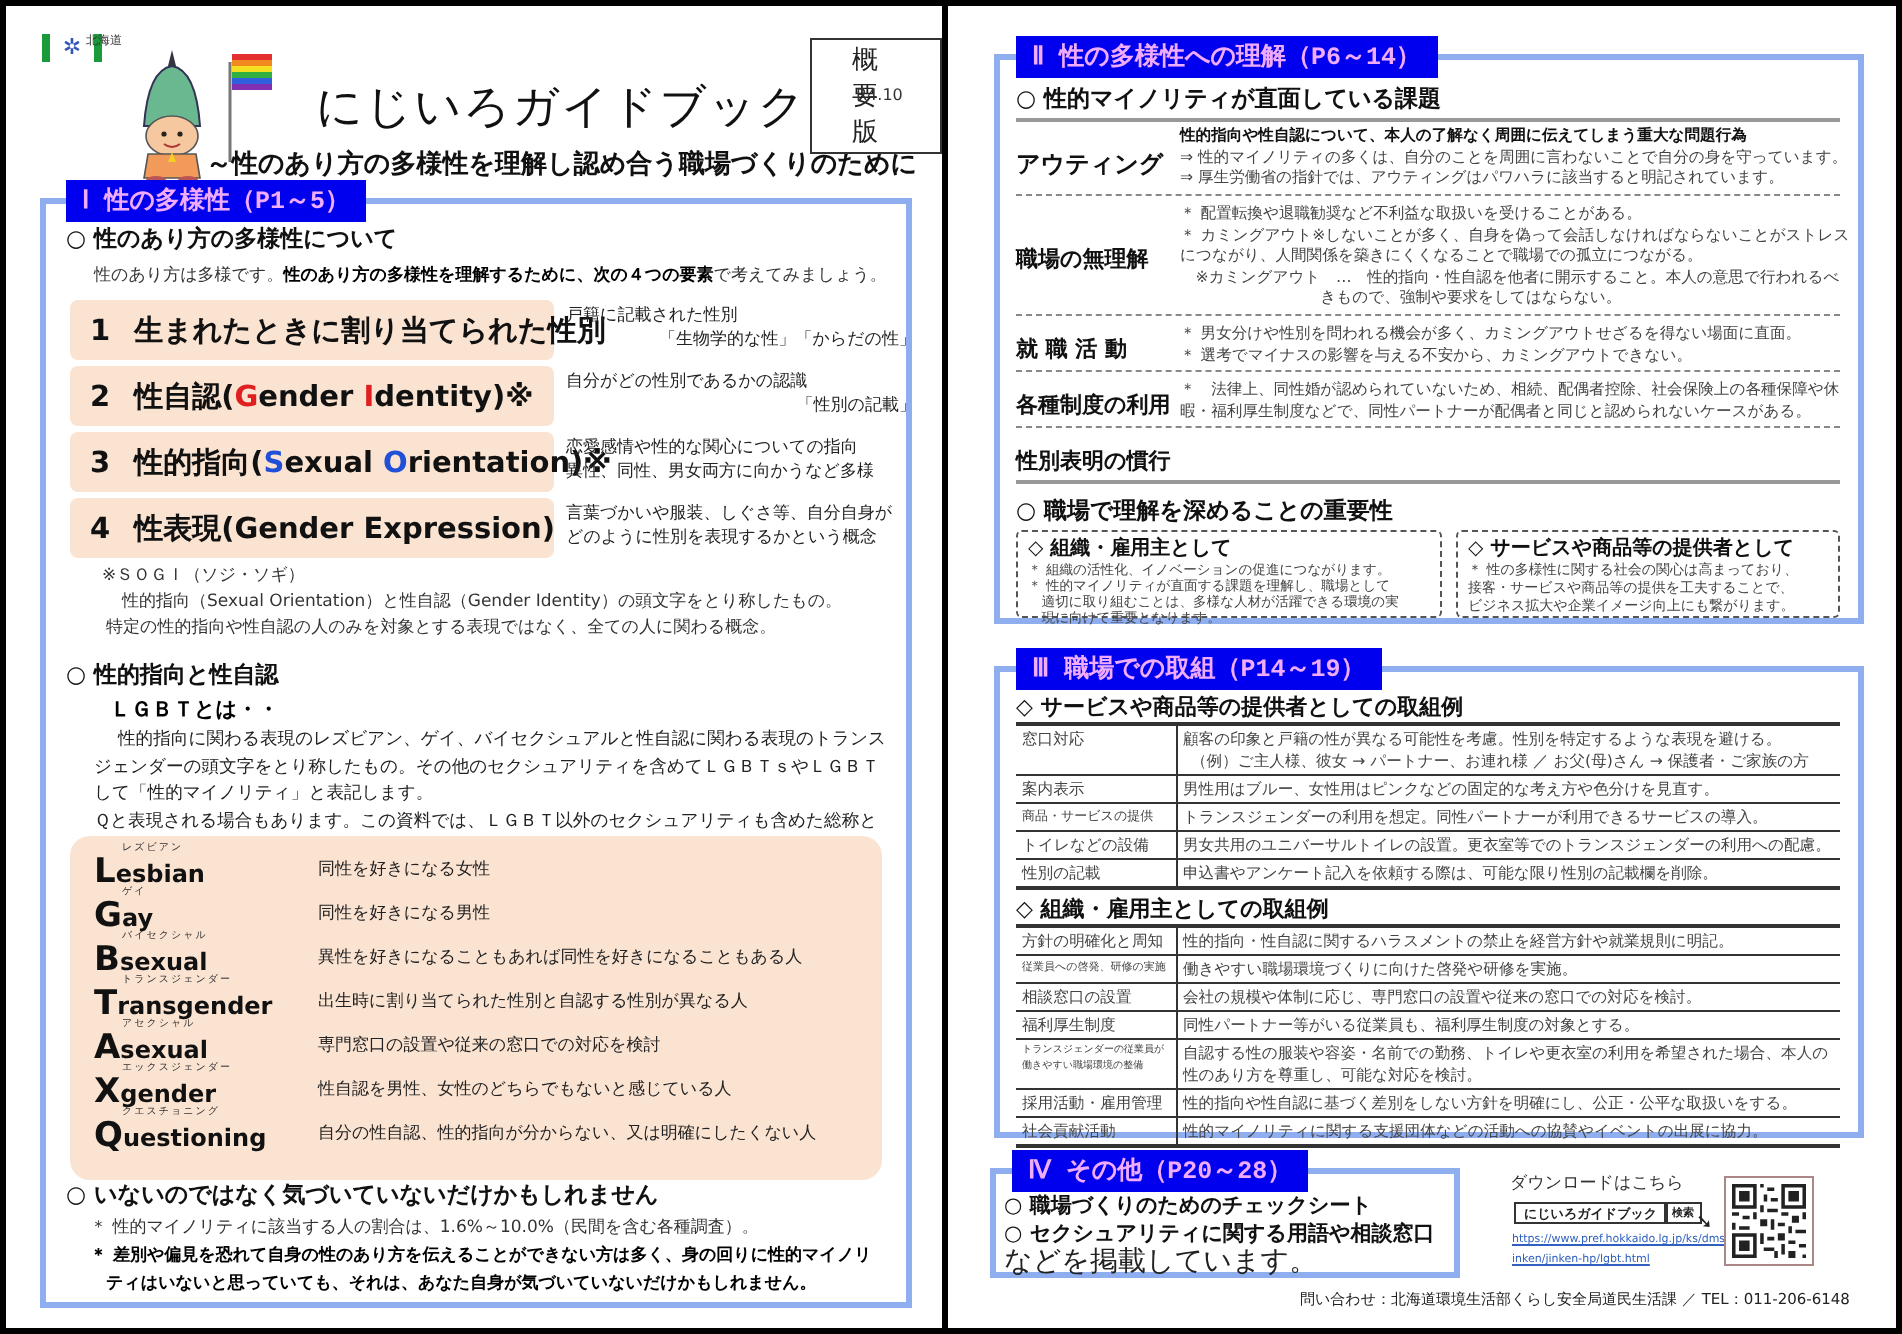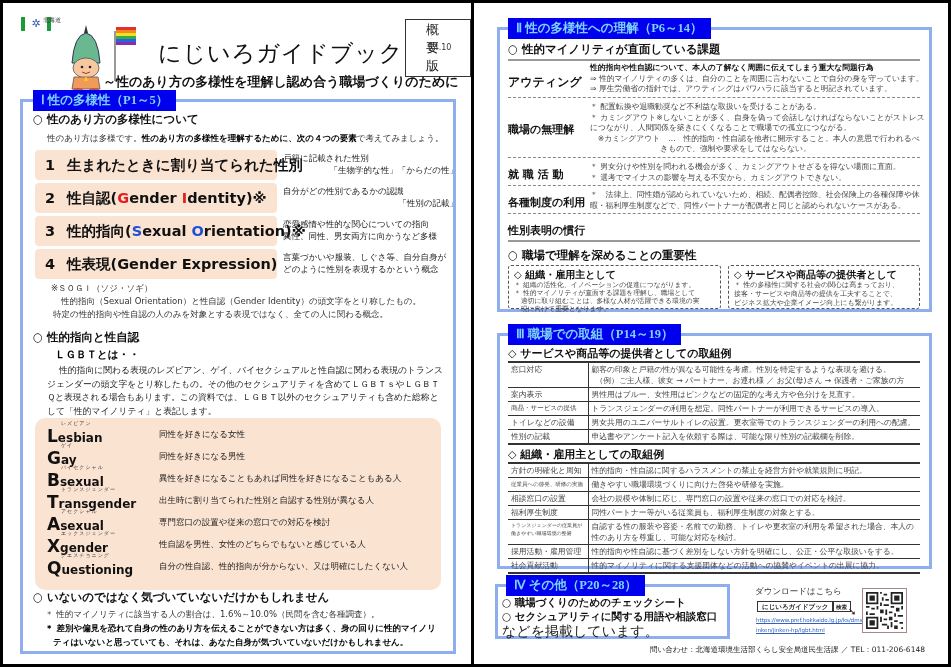--- a/index.html
+++ b/index.html
@@ -2,21 +2,21 @@
 <html><head>
 <meta charset="utf-8">
 <style>
 *{box-sizing:border-box;margin:0;padding:0}
 html,body{width:951px;height:667px;background:#fff;overflow:hidden}
 body{font-family:"DejaVu Sans","Liberation Sans",sans-serif;color:#222;position:relative}
 .page{position:absolute;top:0;height:667px;border:3px solid #000;background:#fff}
 #pL{left:0;width:474px}
 #pR{left:471px;width:480px}
 .sec{position:absolute;border:3px solid #8eaef0}
-.sectitle{position:absolute;background:#0000ee;color:#7dd3fc;font-weight:bold;font-size:12.5px;padding:2px 8px;white-space:nowrap;font-family:Liberation Serif, serif}
+.sectitle{position:absolute;background:#0000ee;color:#f0abfc;font-weight:bold;font-size:12.5px;padding:2px 8px;white-space:nowrap;font-family:Liberation Mono, monospace}
 .h{font-weight:bold;font-size:11.5px;color:#111;white-space:nowrap}
 .small{font-size:8.5px;line-height:12px;color:#333}
 .b{font-weight:bold;color:#000}
 .abs{position:absolute}
 
 #logo{left:18px;top:14px;width:36px;height:14px}
 #logo .bar{position:absolute;top:0;width:4px;height:14px;background:#1a9a3a}
 #logo .l{left:0}#logo .r{left:26px}
 #logo .mark{position:absolute;left:6px;top:1px;width:18px;height:12px;color:#3355bb;font-size:11px;line-height:12px;text-align:center}
 #logotxt{left:40px;top:13px;font-size:6px;color:#333}
@@ -146,22 +146,22 @@
 
   <div class="abs small" style="left:28px;top:180px">※ＳＯＧＩ（ソジ・ソギ）</div>
   <div class="abs small" style="left:38px;top:193px;white-space:nowrap">性的指向（Sexual Orientation）と性自認（Gender Identity）の頭文字をとり称したもの。</div>
   <div class="abs small" style="left:30px;top:206px;white-space:nowrap">特定の性的指向や性自認の人のみを対象とする表現ではなく、全ての人に関わる概念。</div>
 
   <div class="abs h" style="left:10px;top:228px">○ 性的指向と性自認</div>
   <div class="abs b" style="left:32px;top:246px;font-size:10.5px">ＬＧＢＴとは・・</div>
   <div class="abs small" style="left:24px;top:262px;width:410px;line-height:13.5px;font-size:8.8px;color:#222;white-space:nowrap">
     <div style="padding-left:12px">性的指向に関わる表現のレズビアン、ゲイ、バイセクシュアルと性自認に関わる表現のトランス</div>
     <div>ジェンダーの頭文字をとり称したもの。その他のセクシュアリティを含めてＬＧＢＴｓやＬＧＢＴ</div>
+    <div>して「性的マイノリティ」と表記します。</div>
     <div>Ｑと表現される場合もあります。この資料では、ＬＧＢＴ以外のセクシュアリティも含めた総称と</div>
-    <div>して「性的マイノリティ」と表記します。</div>
   </div>
 
   <div class="lgbt" style="top:316px">
     <div class="lrow" style="top:4px">
         <span class="lruby">レズビアン</span>
         <span class="lterm"><span class="big">L</span><span>esbian</span></span>
         <span class="ldesc">同性を好きになる女性</span>
       </div>
     <div class="lrow" style="top:26px">
         <span class="lruby">ゲイ</span>

